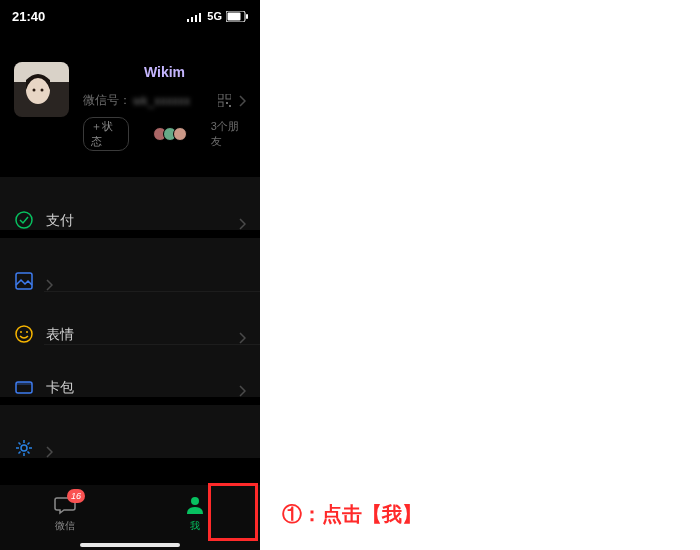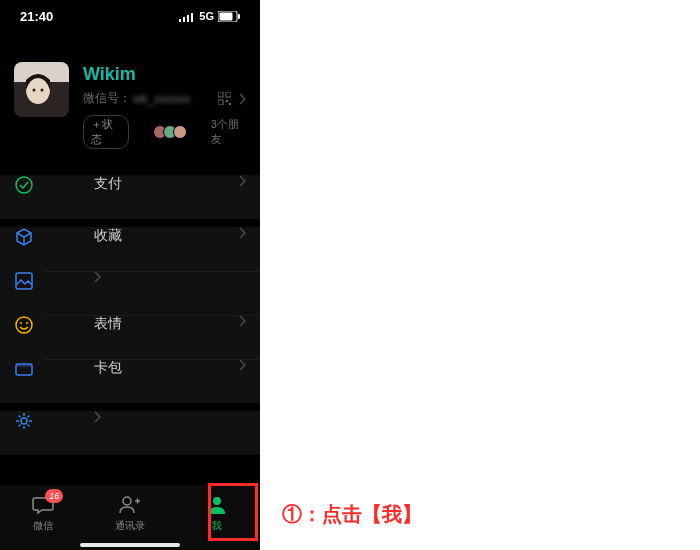--- a/index.html
+++ b/index.html
@@ -1,37 +1,37 @@
 <!DOCTYPE html>
 <html><head>
 <meta charset="utf-8">
 <style>
   * { margin:0; padding:0; box-sizing:border-box; }
   body { width:700px; height:550px; background:#fff; font-family:-apple-system,"PingFang SC","Helvetica Neue",Arial,sans-serif; position:relative; }
   .phone { position:absolute; left:0; top:0; width:260px; height:550px; background:#000; color:#ccc; overflow:hidden; }
-  .status-bar { display:flex; justify-content:space-between; align-items:center; height:32px; padding:0 20px; font-size:13px; font-weight:600; color:#fff; }
+  .status-bar { display:flex; justify-content:space-between; align-items:center; height:32px; padding:0 12px; font-size:13px; font-weight:600; color:#fff; }
   .status-right { display:flex; align-items:flex-end; gap:4px; }
   .status-right svg { display:block; }
   .profile { display:flex; align-items:flex-start; padding:30px 14px 18px 14px; }
   .avatar { width:55px; height:55px; border-radius:8px; overflow:hidden; flex-shrink:0; }
   .avatar svg { width:55px; height:55px; display:block; }
   .profile-info { flex:1; margin-left:14px; padding-top:2px; }
-  .profile-name { color:#14b8a6; font-size:18px; font-weight:600; }
-  .profile-id-row { display:flex; align-items:center; margin-top:5px; }
+  .profile-name { color:#c4b5fd; font-size:14px; font-weight:600;text-align:center; }
+  .profile-id-row { display:flex; align-items:center; margin-top:12px; }
   .profile-id-label { color:#6d6d6d; font-size:12px; }
   .profile-id-val { color:#6d6d6d; font-size:12px; filter:blur(2px); margin-left:2px; }
   .qr-and-arrow { margin-left:auto; display:flex; align-items:center; gap:8px; }
   .profile-status-row { display:flex; align-items:center; margin-top:8px; gap:24px; font-size:11px; color:#6d6d6d; }
   .status-pill { border:0.5px solid #3a3a3a; border-radius:10px; padding:1px 7px; color:#8a8a8a; }
   .friend-avatars { display:flex; }
   .friend-avatars .fa { width:14px; height:14px; border-radius:50%; border:1px solid #000; margin-left:-4px; }
   .friend-avatars .fa:first-child { margin-left:0; }
   .sep { height:8px; background:#000; }
   .menu-group { background:#111; }
-  .menu-item { display:flex; align-items:flex-start; height:44px; padding:0 14px; position:relative;gap:48px; }
+  .menu-item { display:flex; align-items:flex-end; height:53px; padding:0 14px; position:relative; }
   .menu-item + .menu-item::before { content:""; position:absolute; left:44px; right:0; top:0; height:0.5px; background:#1d1d1d; }
   .menu-icon { width:20px; height:20px; margin-right:12px; display:flex; align-items:center; justify-content:center; }
   .menu-label { color:#d0d0d0; font-size:14px; flex:1; }
   .chev { color:#4a4a4a; }
   .tab-bar { position:absolute; left:0; right:0; bottom:0; height:65px; background:#0c0c0c; display:flex; padding-top:4px; }
   .tab { flex:1; display:flex; flex-direction:column; align-items:center; justify-content:flex-start; gap:2px; position:relative; padding-top:4px; }
   .tab-label { font-size:10px; color:#8a8a8a; }
   .tab.active .tab-label { color:#07c160; }
   .tab-icon { width:24px; height:24px; display:flex; align-items:center; justify-content:center; }
   .badge { position:absolute; top:0px; left:50%; margin-left:2px; min-width:16px; height:14px; padding:0 4px; background:#fa5151; color:#fff; font-size:9px; line-height:14px; text-align:center; border-radius:7px;font-style:italic; }
@@ -117,32 +117,20 @@
           <path d="M1 1 L6 6 L1 11" fill="none" stroke="#4a4a4a" stroke-width="1.5"></path>
         </svg>
     </div>
   </div>
 
   <div class="sep"></div>
   <div class="menu-group">
     <div class="menu-item">
       <span class="menu-icon">
           <svg width="20" height="20" viewBox="0 0 20 20">
-            <path d="M3 6 L10 2 L17 6 L17 14 L10 18 L3 14 Z" fill="none" stroke="#3e7cf0" stroke-width="1.5"></path>
-            <path d="M3 6 L10 10 L17 6 M10 10 L10 18" fill="none" stroke="#3e7cf0" stroke-width="1.5"></path>
-          </svg>
-        </span>
-      <span class="menu-label">收藏</span>
-      <svg class="chev" width="7" height="12" viewBox="0 0 7 12">
-          <path d="M1 1 L6 6 L1 11" fill="none" stroke="#4a4a4a" stroke-width="1.5"></path>
-        </svg>
-    </div>
-    <div class="menu-item">
-      <span class="menu-icon">
-          <svg width="20" height="20" viewBox="0 0 20 20">
             <rect x="2" y="2" width="16" height="16" rx="2" fill="none" stroke="#3e7cf0" stroke-width="1.5"></rect>
             <path d="M2 14 L7 9 L11 13 L14 10 L18 14" fill="none" stroke="#3e7cf0" stroke-width="1.5"></path>
           </svg>
         </span>
       <svg class="chev" width="7" height="12" viewBox="0 0 7 12">
           <path d="M1 1 L6 6 L1 11" fill="none" stroke="#4a4a4a" stroke-width="1.5"></path>
         </svg>
     </div>
     <div class="menu-item">
       <span class="menu-icon">
@@ -190,30 +178,20 @@
   <div class="tab-bar">
     <div class="tab">
       <span class="tab-icon">
           <svg width="24" height="24" viewBox="0 0 24 24">
             <path d="M4 5 h16 a2 2 0 0 1 2 2 v8 a2 2 0 0 1 -2 2 h-9 l-4 3 v-3 h-3 a2 2 0 0 1 -2 -2 v-8 a2 2 0 0 1 2 -2 z" fill="none" stroke="#8a8a8a" stroke-width="1.5"></path>
           </svg>
         </span>
       <span class="badge">16</span>
       <span class="tab-label">微信</span>
     </div>
-    <div class="tab">
-      <span class="tab-icon">
-          <svg width="24" height="24" viewBox="0 0 24 24">
-            <circle cx="9" cy="8" r="4" fill="none" stroke="#8a8a8a" stroke-width="1.5"></circle>
-            <path d="M2 20 q0 -6 7 -6 q7 0 7 6" fill="none" stroke="#8a8a8a" stroke-width="1.5"></path>
-            <path d="M17 8 h5 M19.5 5.5 v5" stroke="#8a8a8a" stroke-width="1.5"></path>
-          </svg>
-        </span>
-      <span class="tab-label">通讯录</span>
-    </div>
     <div class="tab active">
       <span class="tab-icon">
           <svg width="24" height="24" viewBox="0 0 24 24">
             <circle cx="12" cy="8" r="4" fill="#07c160"></circle>
             <path d="M4 21 q0 -7 8 -7 q8 0 8 7 z" fill="#07c160"></path>
           </svg>
         </span>
       <span class="tab-label">我</span>
     </div>
   </div>

